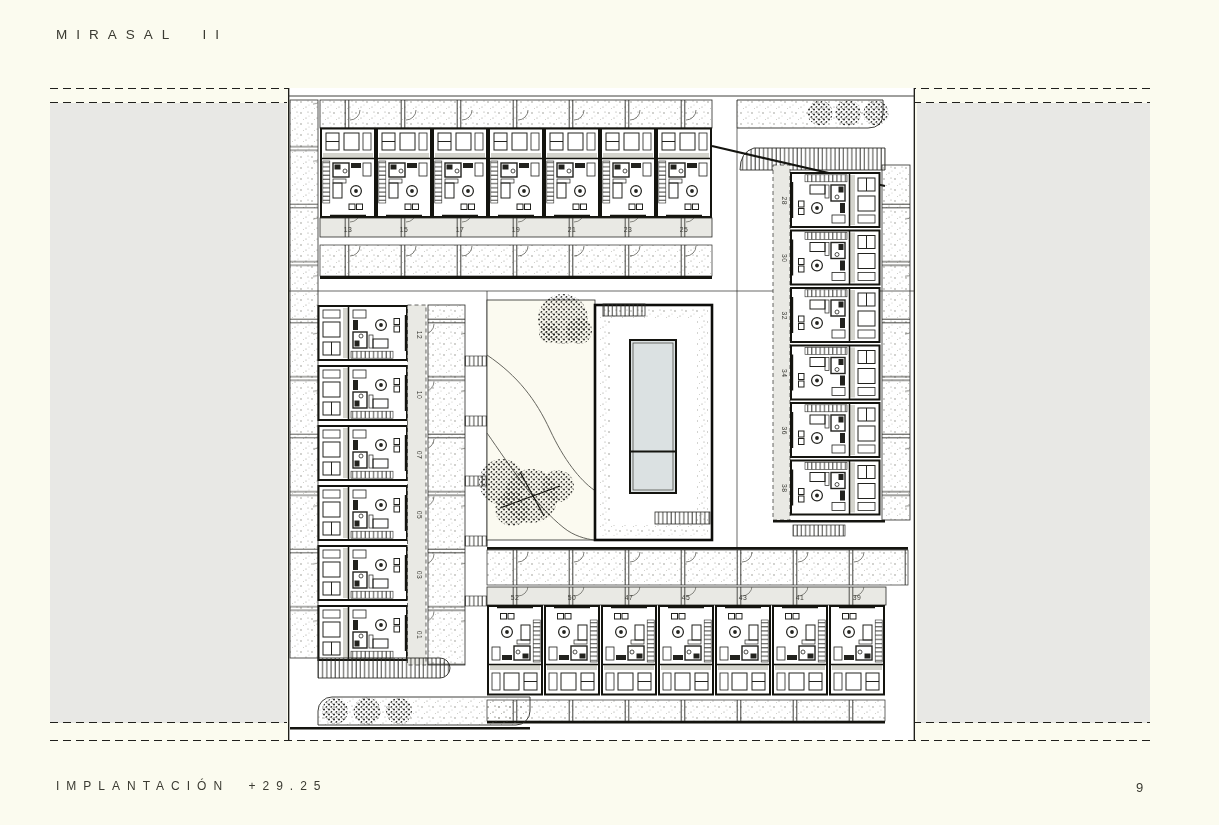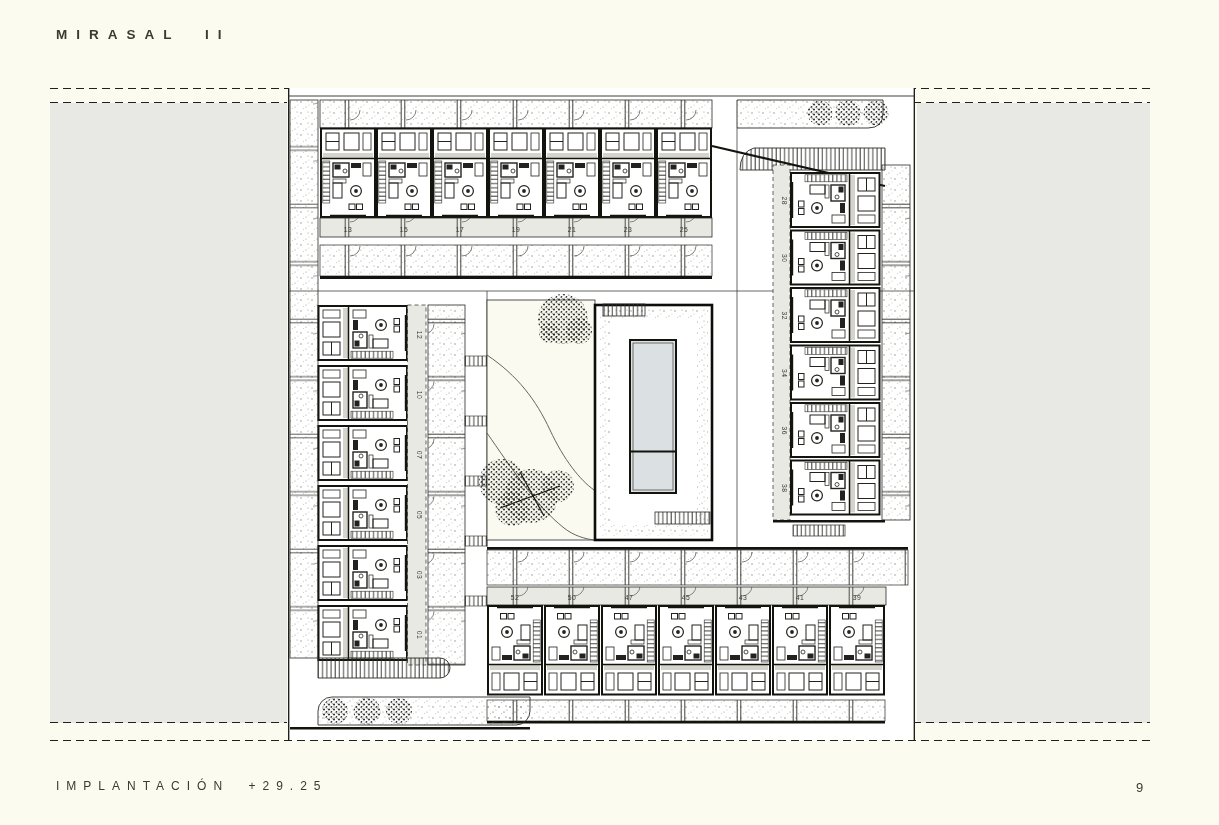--- a/index.html
+++ b/index.html
@@ -5,21 +5,21 @@
   html,body{margin:0;padding:0;}
   #page{
     position:relative;
     width:1219px;height:825px;
     background:#fbfbef;
     font-family:"Liberation Sans", sans-serif;
     overflow:hidden;
   }
   .hdr{
     position:absolute;left:56px;top:27px;
-    font-size:13.5px;font-weight:700;color:#3a3a31;
+    font-size:13.5px;font-weight:400;color:#3a3a31;
     letter-spacing:9px;word-spacing:12px;white-space:nowrap;
   }
   .ftr{
     position:absolute;left:56px;top:779px;
     font-size:12px;font-weight:500;color:#3a3a31;
     letter-spacing:7px;word-spacing:9px;white-space:nowrap;
   }
   .pageno{
     position:absolute;left:1136px;top:780px;
     font-size:13px;color:#3a3a31;letter-spacing:1px;

